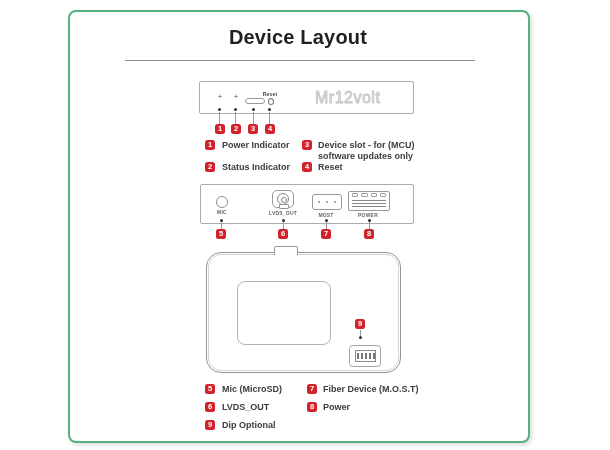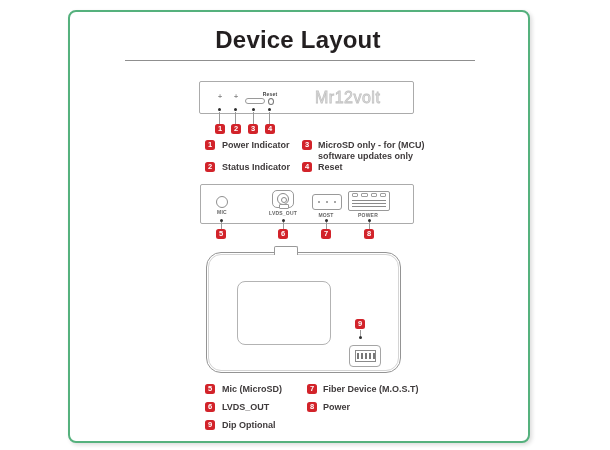--- a/index.html
+++ b/index.html
@@ -2,21 +2,21 @@
 <html style="--accent-green: #55b17d; --marker-red: #d2232a;"><head>
 <meta charset="utf-8">
 <style>
   html,body{margin:0;padding:0;background:#fff;}
   .canvas{position:relative;width:610px;height:450px;background:#fff;overflow:hidden;
           font-family:"Liberation Sans",sans-serif;}
   .frame{position:absolute;left:68px;top:10px;width:458px;height:429px;background:#fff;
          border:2px solid var(--accent-green,#55b17d);border-radius:8px;
          box-shadow:2px 2px 4px rgba(0,0,0,0.14);}
   .page-title{position:absolute;left:68px;top:26px;width:460px;text-align:center;
-              font-size:24px;font-weight:bold;color:#231f20;letter-spacing:0.2px;}
+              font-size:20px;font-weight:bold;color:#231f20;letter-spacing:0.2px;}
   .divider{position:absolute;left:125px;top:60px;width:350px;height:1px;background:#8f8f8f;}
 
   .panel{position:absolute;background:#fff;border:1px solid #ababab;border-radius:2px;}
 
   .led{position:absolute;font-size:7px;color:#8f8f8f;font-weight:bold;}
   .slot{position:absolute;width:18px;height:4px;border:1px solid #9a9a9a;border-radius:3px;}
   .tinylabel{position:absolute;font-size:5px;font-weight:bold;color:#666;text-align:center;
              letter-spacing:0.2px;white-space:nowrap;}
   .reset-circle{position:absolute;width:4px;height:5px;border:1px solid #777;border-radius:50%;}
   .logo{position:absolute;left:314px;top:90px;width:70px;font-size:16px;font-weight:normal;
@@ -91,21 +91,21 @@
   <span class="mk" style="left:215px;top:124px;">1</span>
   <span class="mk" style="left:231px;top:124px;">2</span>
   <span class="mk" style="left:248px;top:124px;">3</span>
   <span class="mk" style="left:265px;top:124px;">4</span>
 
   <span class="mk" style="left:205px;top:140px;">1</span>
   <span class="lgd" style="left:222px;top:140px;">Power Indicator</span>
   <span class="mk" style="left:205px;top:162px;">2</span>
   <span class="lgd" style="left:222px;top:162px;">Status Indicator</span>
   <span class="mk" style="left:302px;top:140px;">3</span>
-  <span class="lgd" style="left:318px;top:140px;">MicroSD only - for (MCU)</span>
+  <span class="lgd" style="left:318px;top:140px;">Device slot - for (MCU)</span>
   <span class="lgd" style="left:318px;top:151px;">software updates only</span>
   <span class="mk" style="left:302px;top:162px;">4</span>
   <span class="lgd" style="left:318px;top:162px;">Reset</span>
 
   <div class="panel" style="left:200px;top:184px;width:212px;height:38px;">
     <span class="mic-circle" style="left:15px;top:11px;"></span>
     <span class="tinylabel" style="left:10px;top:24px;width:22px;">MIC</span>
     <span class="lvds" style="left:71px;top:5px;">
       <i class="ring"></i>
       <i class="pin"></i>

